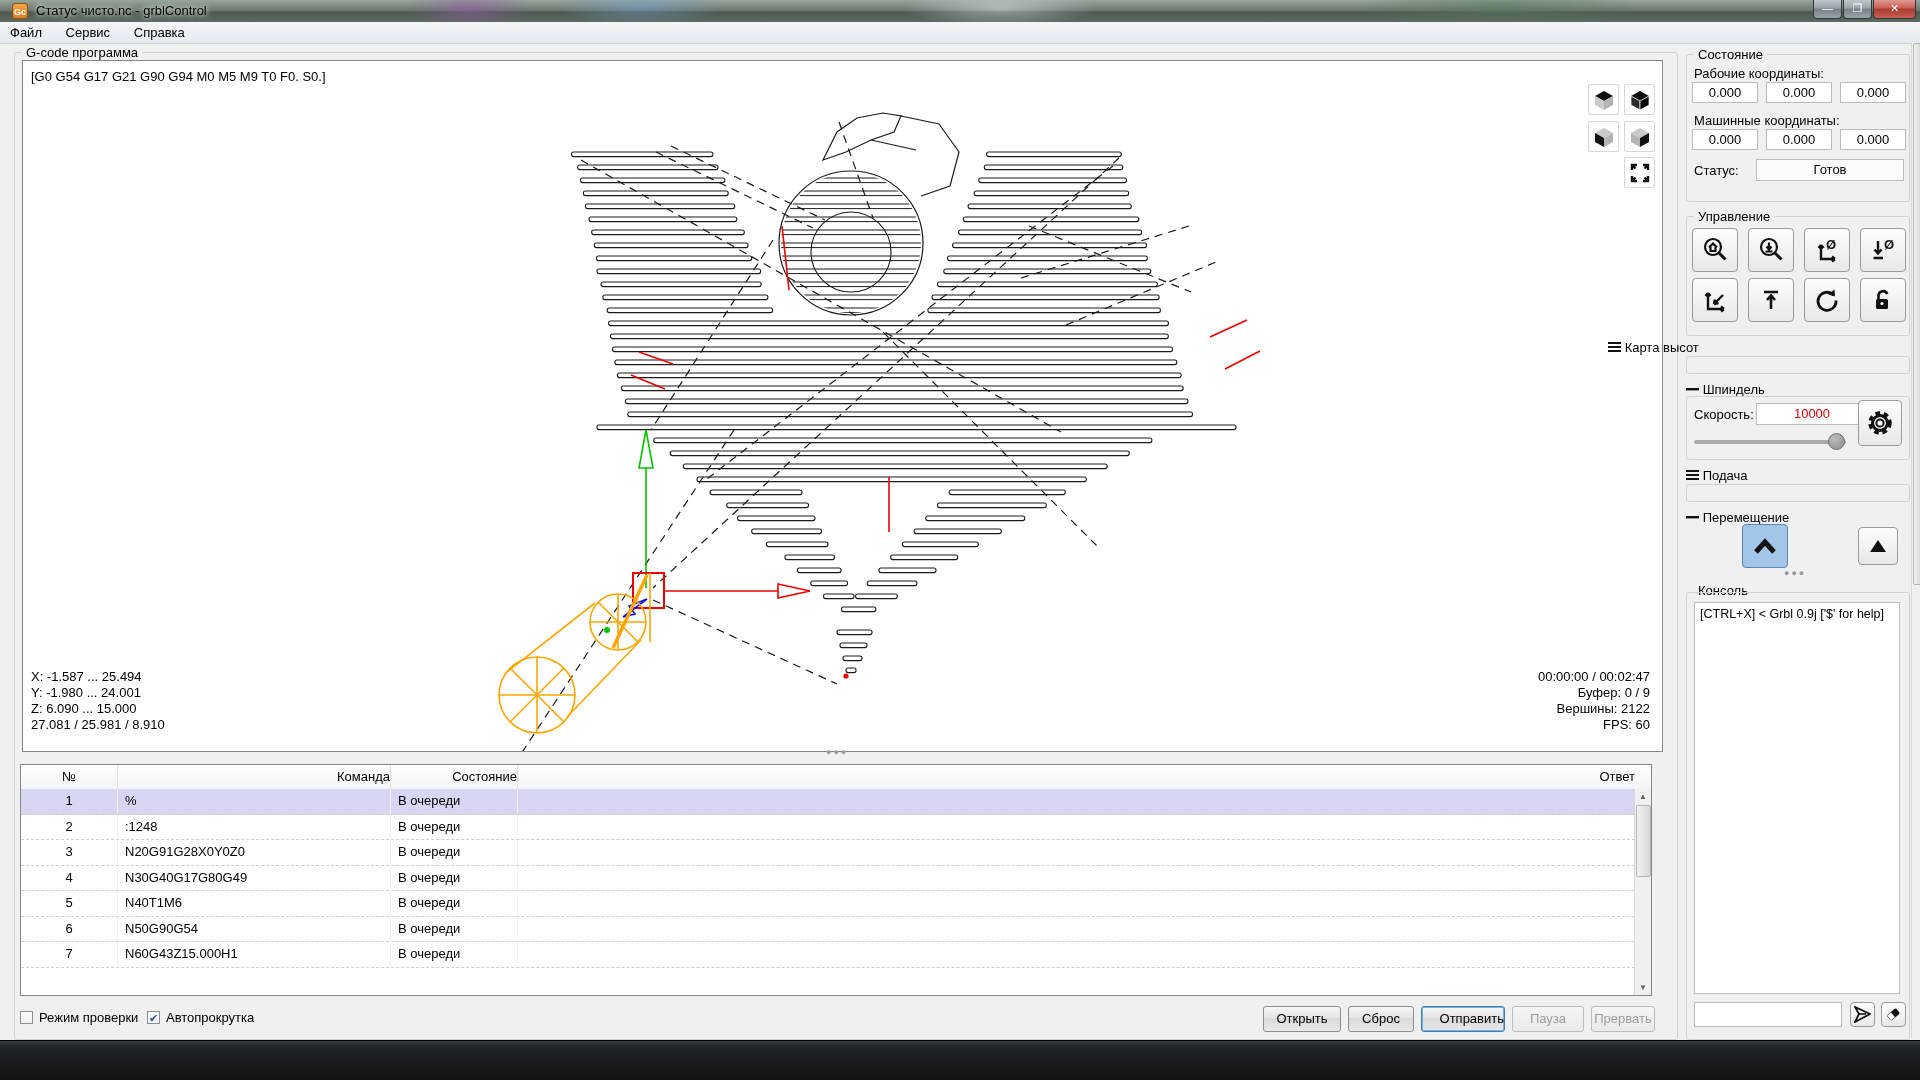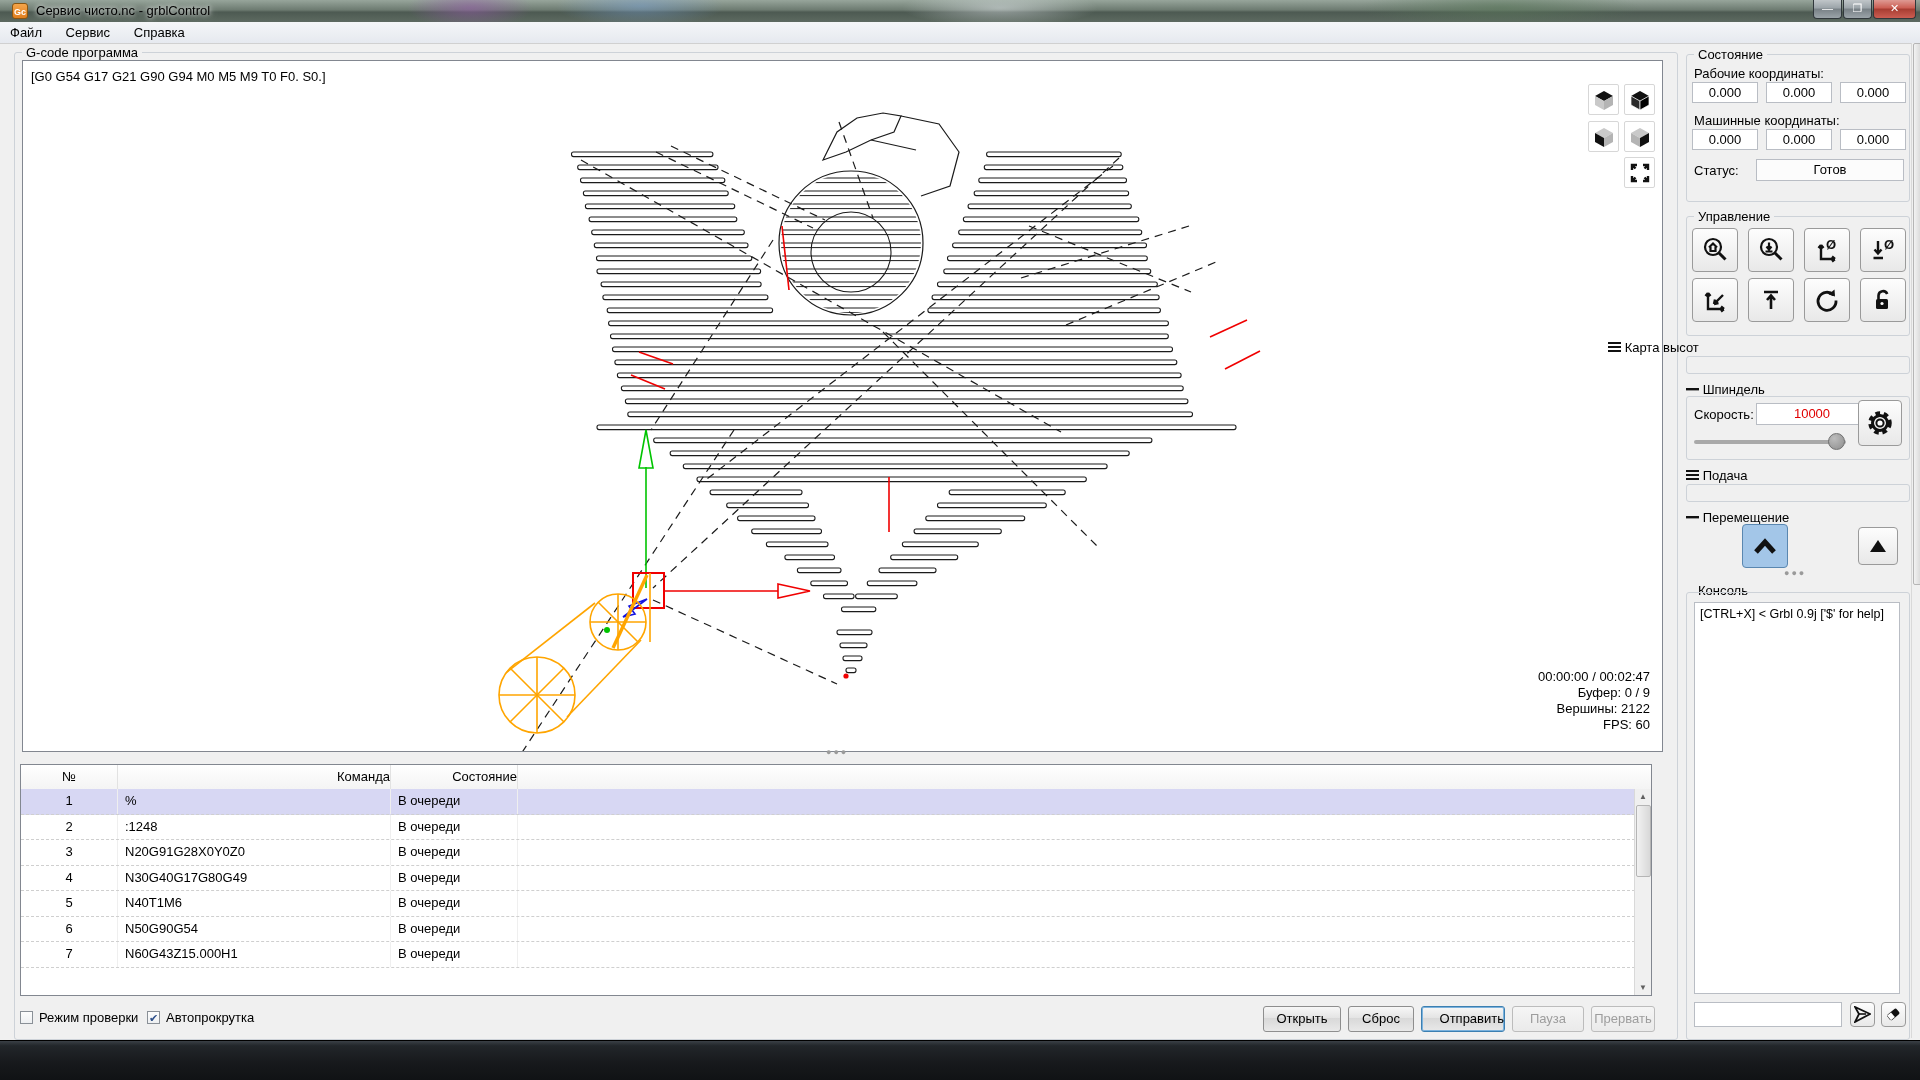--- a/index.html
+++ b/index.html
@@ -60,21 +60,21 @@
   .dots{color:#9a9a9a;font-size:9px;letter-spacing:2px;}
   
   #taskbar{left:0;top:1040px;width:1920px;height:40px;
     background:linear-gradient(#3a4046,#22262a 12%,#17191c 55%,#101214);border-top:1px solid #000;}
 </style>
 </head>
 <body>
 
 <div class="abs" id="titlebar">
   <div class="abs" id="app-icon">Gc</div>
-  <div class="abs" id="title-text">Сервис чисто.nc - grblControl</div>
+  <div class="abs" id="title-text">Статус чисто.nc - grblControl</div>
   <div class="abs winbtn" style="left:1813px;">—</div>
   <div class="abs winbtn" style="left:1843px;">❐</div>
   <div class="abs winbtn" id="btn-close" style="left:1873px;">✕</div>
 </div>
 
 <div class="abs" id="menubar">
   <span class="menu-item">Файл</span>
   <span class="menu-item">Сервис</span>
   <span class="menu-item">Справка</span>
 </div>
@@ -202,20 +202,26 @@
       <line x1="617" y1="594" x2="617" y2="650" stroke="#ffa500" fill="none" stroke-width="1.6"></line>
       <line x1="597" y1="602" x2="637" y2="642" stroke="#ffa500" fill="none" stroke-width="1.6"></line>
       <line x1="498" y1="695" x2="574" y2="695" stroke="#ffa500" fill="none" stroke-width="1.6"></line>
       <line x1="536" y1="657" x2="536" y2="733" stroke="#ffa500" fill="none" stroke-width="1.6"></line>
       <line x1="509" y1="668" x2="563" y2="722" stroke="#ffa500" fill="none" stroke-width="1.6"></line>
       <line x1="509" y1="722" x2="563" y2="668" stroke="#ffa500" fill="none" stroke-width="1.6"></line>
       <line x1="646" y1="575" x2="612" y2="648" stroke="#ffa500" stroke-width="3.4"></line>
       <line x1="649" y1="573" x2="649" y2="642" stroke="#ffa500" stroke-width="1.6"></line>
     </svg>
   <div class="abs overlay" style="left:8px;top:8px;">[G0 G54 G17 G21 G90 G94 M0 M5 M9 T0 F0. S0.]</div>
+  <div class="abs overlay" style="left:8px;top:608px;">
+    <div>X: -1.587 ... 25.494</div>
+    <div>Y: -1.980 ... 24.001</div>
+    <div>Z: 6.090 ... 15.000</div>
+    <div>27.081 / 25.981 / 8.910</div>
+  </div>
   <div class="abs overlay" style="right:12px;top:608px;text-align:right;">
     <div>00:00:00 / 00:02:47</div>
     <div>Буфер: 0 / 9</div>
     <div>Вершины: 2122</div>
     <div>FPS: 60</div>
   </div>
   
   <div class="abs viewbtn" style="left:1565px;top:23px;">
     <svg width="24" height="24">
         <polygon points="12,3 21,8 12,13 3,8" fill="#111"></polygon>
@@ -253,20 +259,21 @@
     </svg>
   </div>
 </div>
 <div class="abs dots" style="left:826px;top:747px;">●●●</div>
 
 <div class="abs" id="gtable">
   <div class="thead">
     <div class="th cell-num" style="width:97px;">№</div>
     <div class="th" style="width:273px;">Команда</div>
     <div class="th" style="width:127px;">Состояние</div>
+    <div class="th" style="flex:1;border-right:none;">Ответ</div>
     <div style="width:16px;"></div>
   </div>
   <div id="gcode-rows" style="position:absolute;left:0;top:24px;right:16px;bottom:0;">
       <div class="trow sel">
         <div class="tc cell-num">1</div>
         <div class="tc cell-cmd">%</div>
         <div class="tc cell-state">В очереди</div>
         <div class="tc cell-resp"></div>
       </div>
       <div class="trow">

